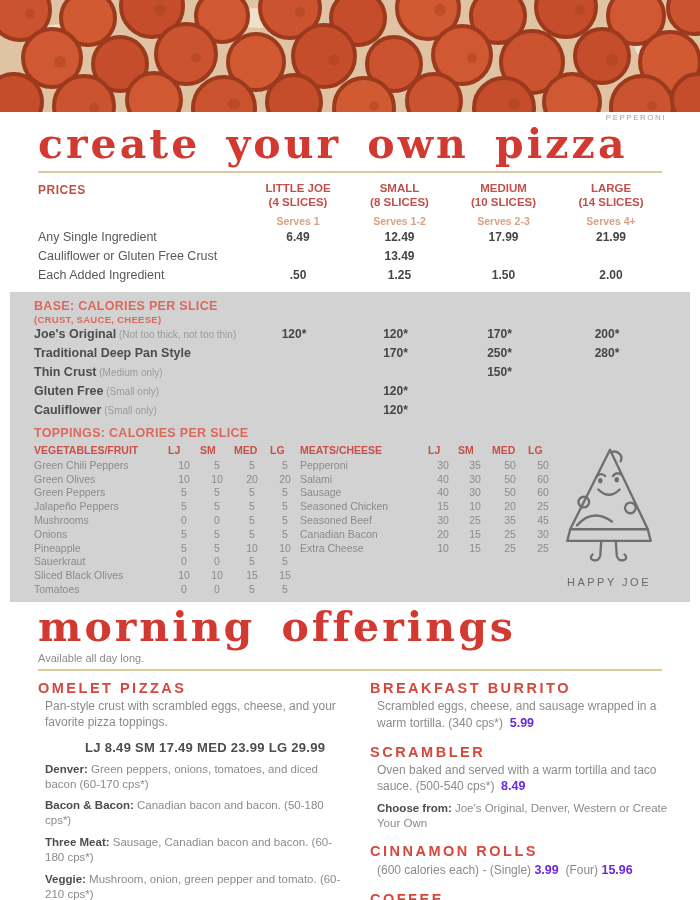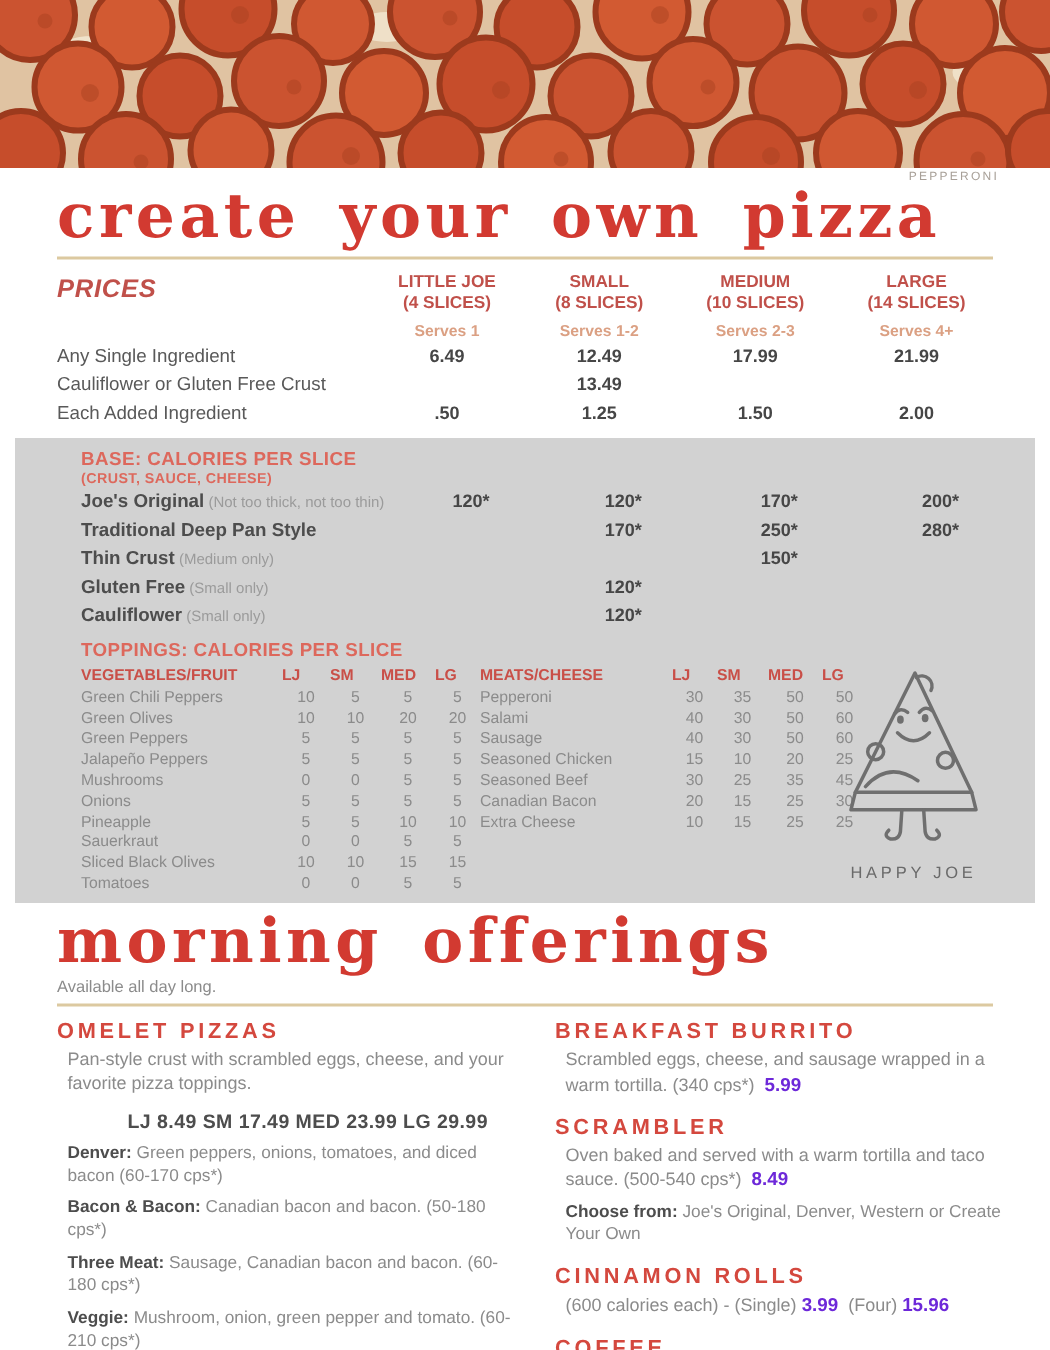--- a/index.html
+++ b/index.html
@@ -9,28 +9,28 @@
 
   .photo { width:700px; height:112px; overflow:hidden; }
   .photo svg { display:block; }
   .photo-caption { text-align:right; padding-right:34px; font-size:8px; letter-spacing:1.5px; color:#a8a098; line-height:10px; margin-top:1px; }
 
   .big-title { margin:0 28px 0 38px; font-family:"DejaVu Serif", serif; font-weight:bold; font-size:41px; line-height:1.05; color:#d23a31; letter-spacing:3px; word-spacing:9px; white-space:nowrap; }
   .rule { border:none; border-top:2px solid #dcc9a0; margin:5px 38px 0 38px; }
 
   .grid5 { display:grid; grid-template-columns:210px 100px 103px 105px 110px; }
   .phead { margin:8px 28px 0 38px; align-items:start; }
-  .prices-label { color:#c0504a; font-weight:bold; font-size:17px; letter-spacing:.5px; padding-top:2px;font-style:italic; }
+  .prices-label { color:#c0504a; font-weight:bold; font-size:12px; letter-spacing:.5px; padding-top:2px; }
   .pc { text-align:center; color:#c0504a; font-weight:bold; font-size:11.5px; line-height:1.25; }
   .pc .serves { margin-top:5px; color:#dba083; font-size:10.5px; }
   .prow { margin:0 28px 0 38px; height:19px; align-items:center; }
   .prow .lbl { font-size:12.5px; color:#595959; }
   .val { text-align:center; font-weight:bold; font-size:12px; color:#464646; }
 
-  .panel { position:relative; background:#d2d2d2; margin:7px 10px 0 10px; padding:7px 0 6px 44px; }
+  .panel { position:relative; background:#d2d2d2; margin:7px 10px 0 10px; padding:7px 0 6px 24px; }
   .base-title { color:#dd685c; font-weight:bold; font-size:12.5px; letter-spacing:.3px; }
   .base-sub { color:#dd685c; font-weight:bold; font-size:9.5px; margin-top:1px; letter-spacing:.3px; }
   .brow { height:19px; align-items:center; }
   .brow .lbl { font-size:12.5px; color:#4d4d4d; font-weight:bold; white-space:nowrap; }
   .brow .note { font-size:10px; color:#9b9b9b; font-weight:normal; }
   .top-title { color:#dd685c; font-weight:bold; font-size:12.5px; margin-top:6px; letter-spacing:.3px; }
 
   .ttables { display:flex; margin-top:3px; }
   .vtable { width:266px; }
   .mtable { width:258px; }

